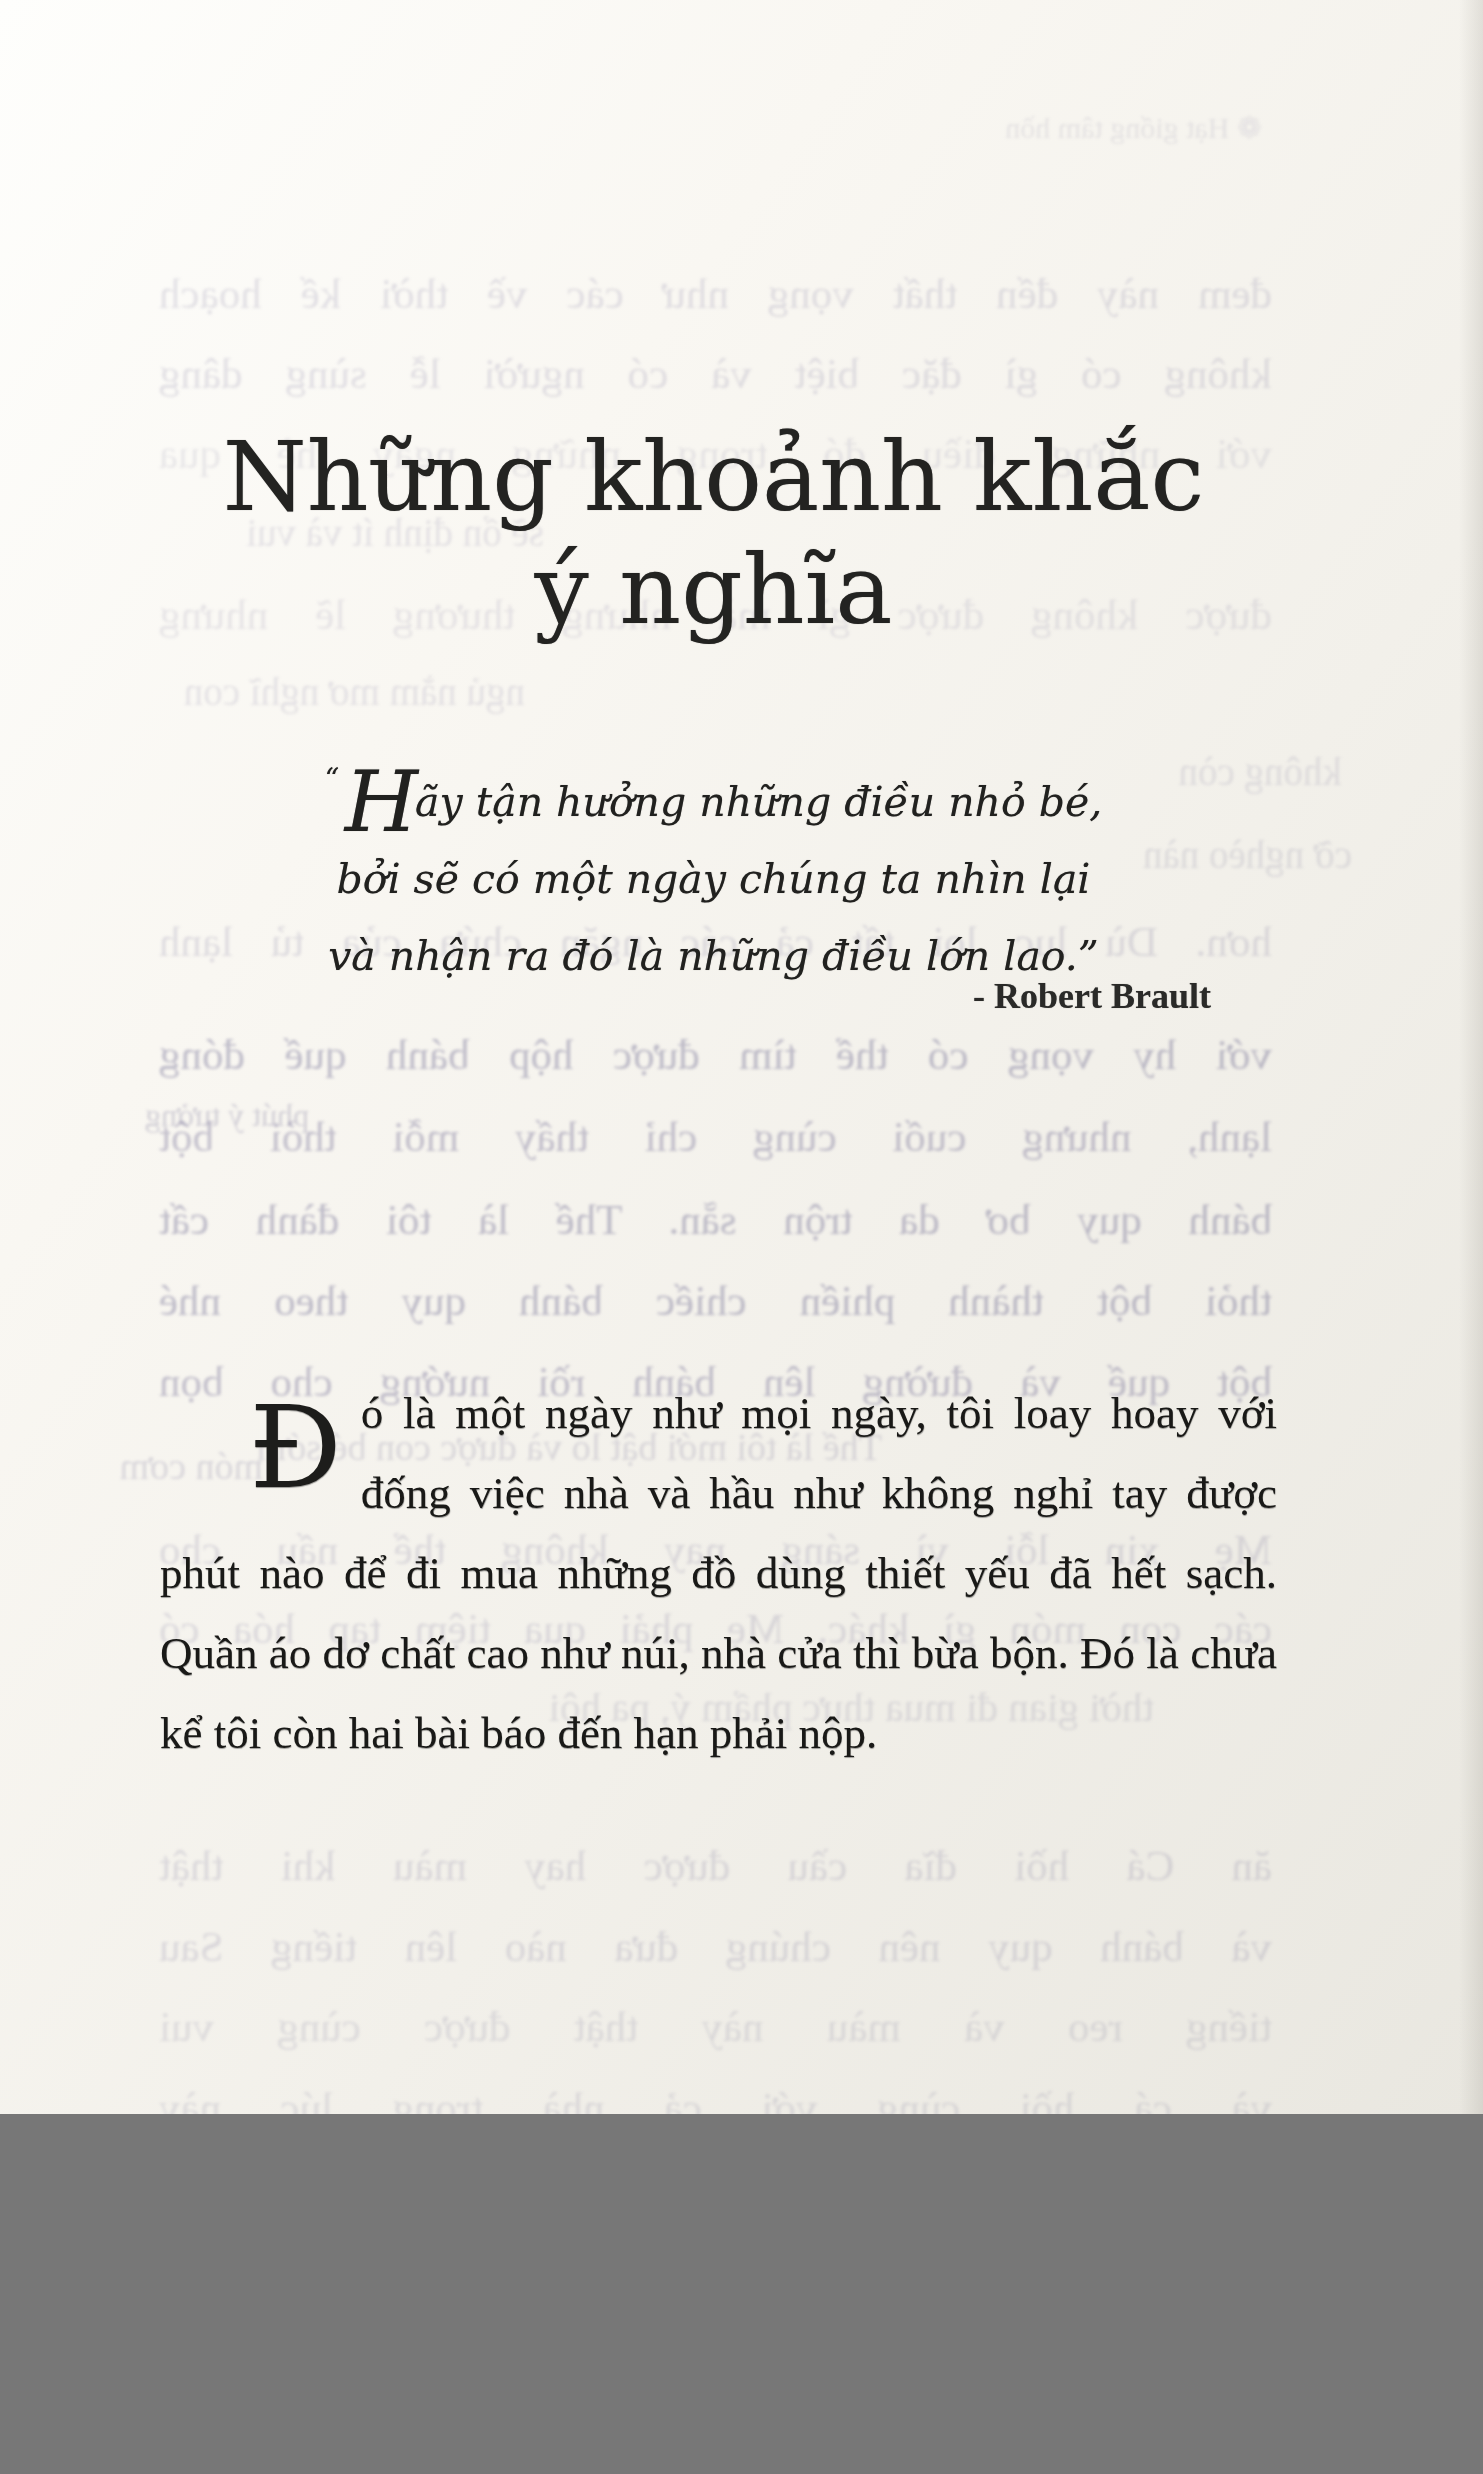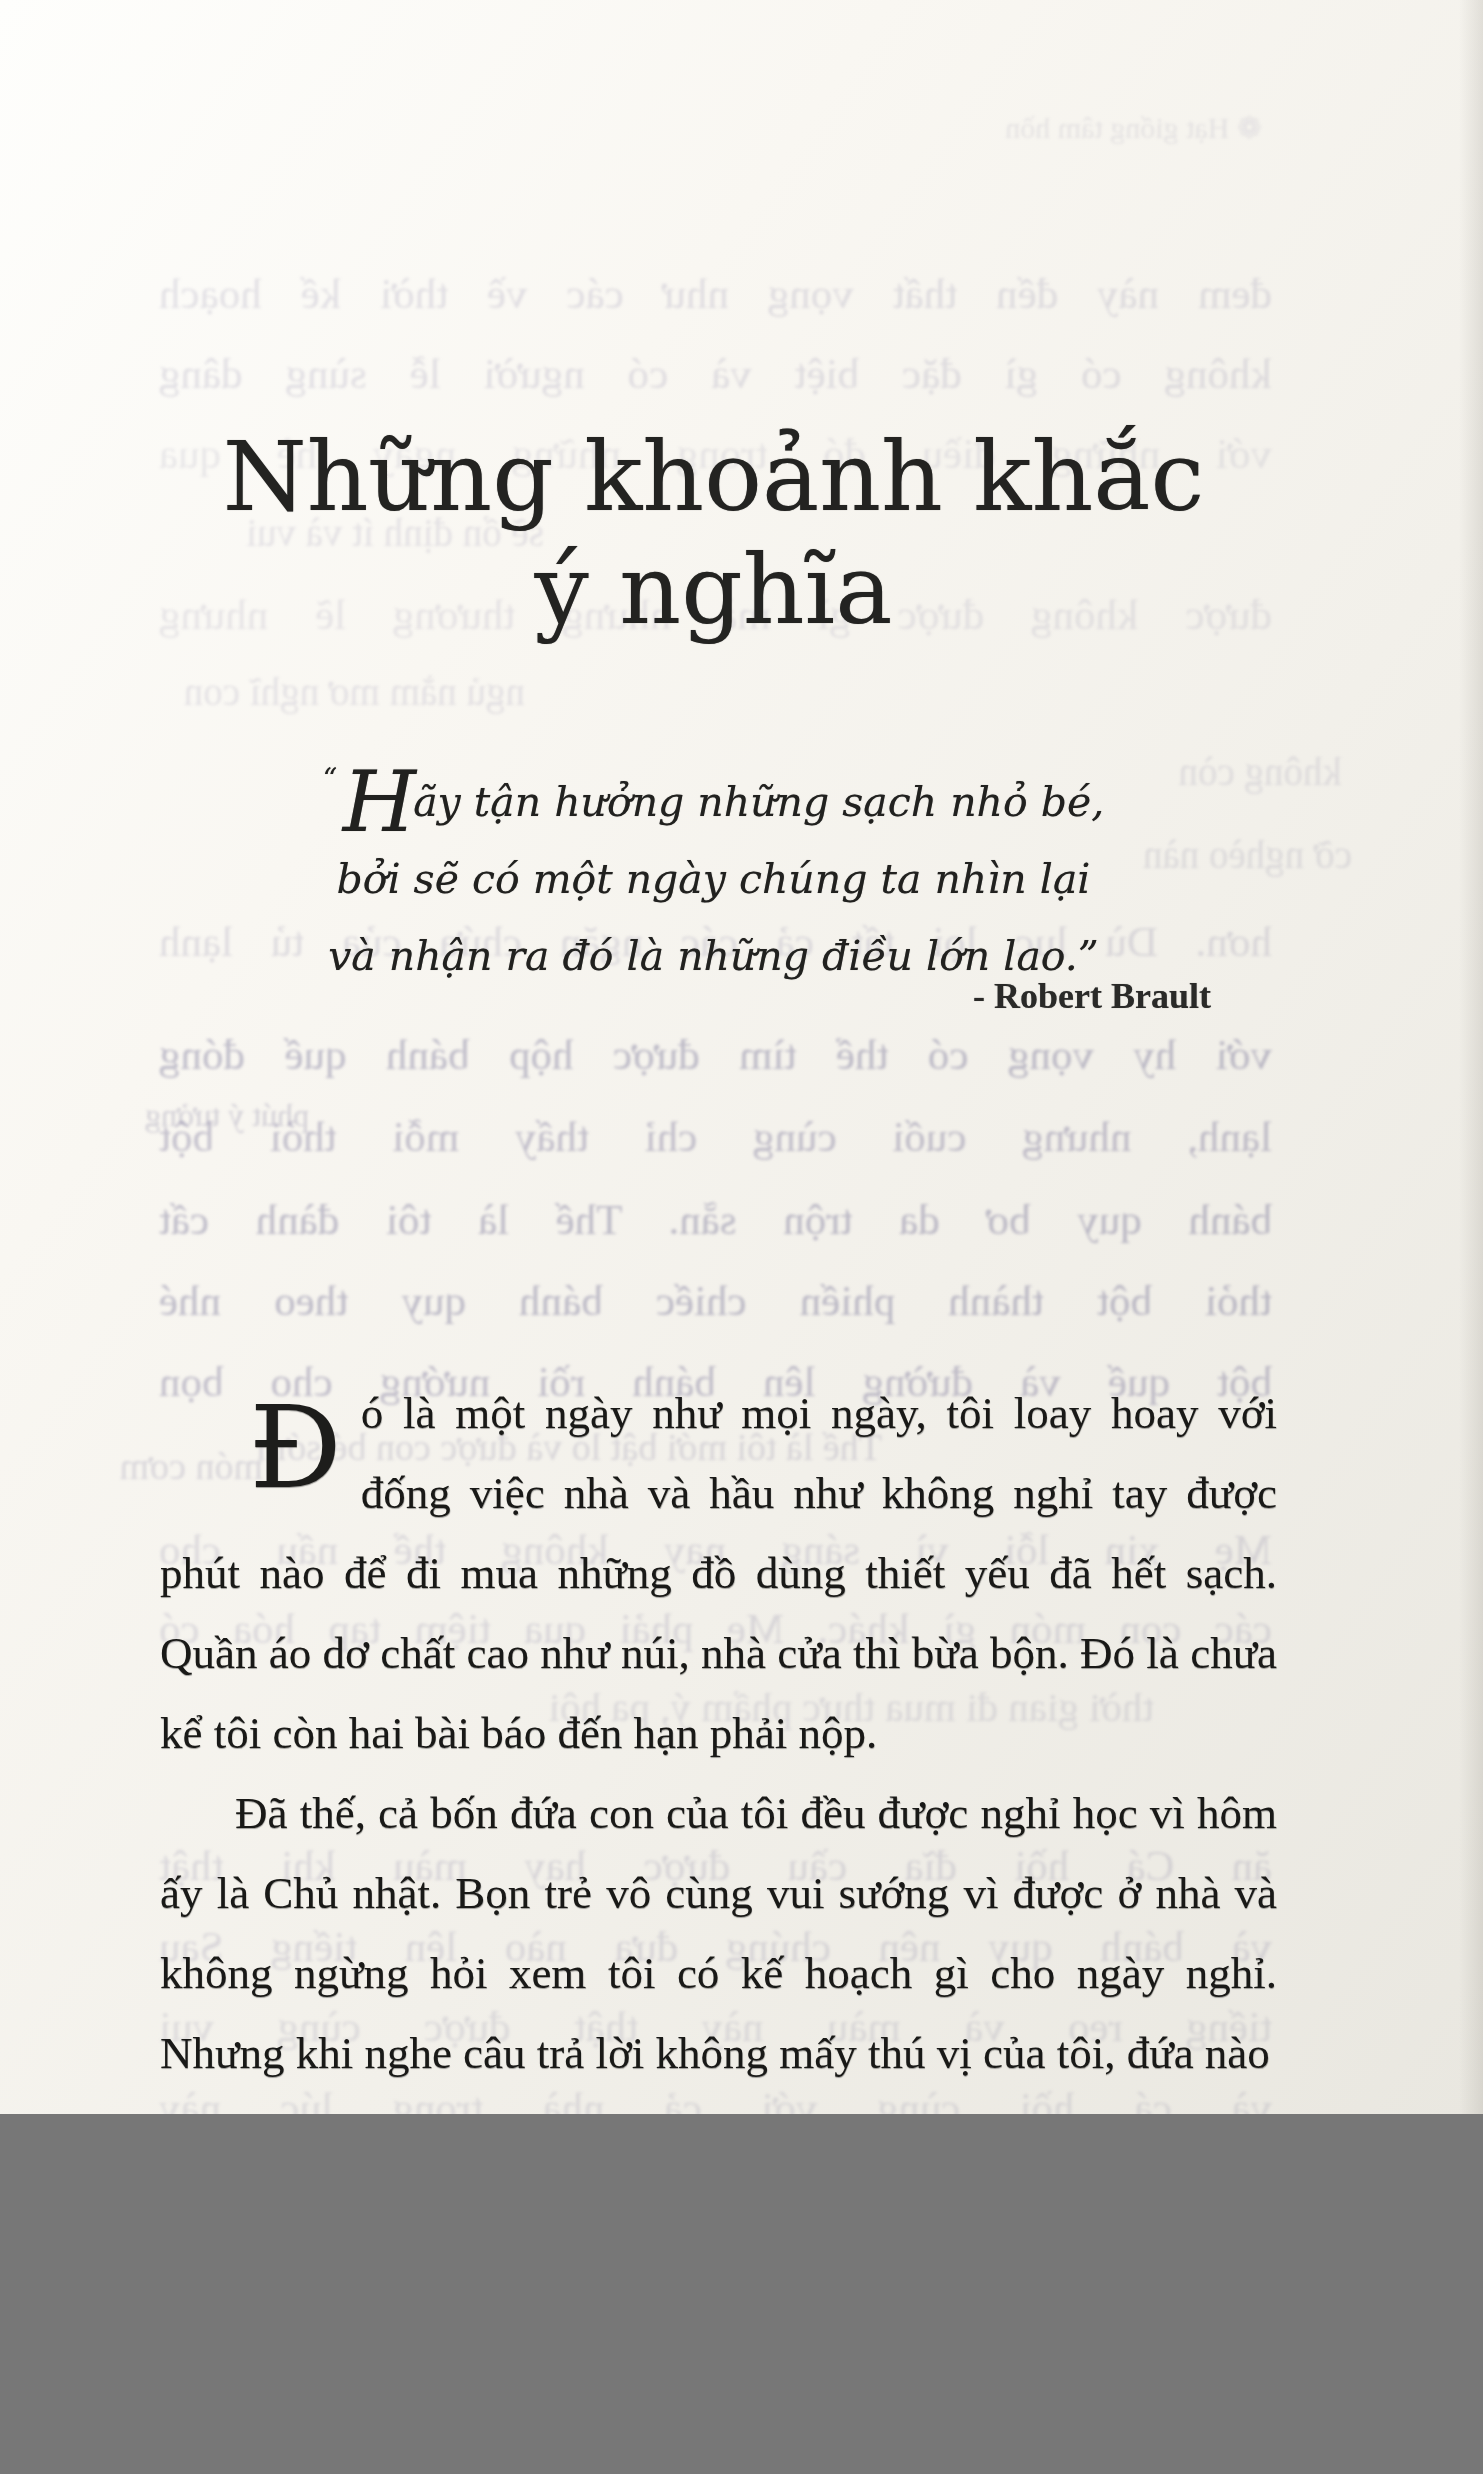--- a/index.html
+++ b/index.html
@@ -89,29 +89,28 @@
       <div class="bleed-line" style="top: 2165px; left: 211px; font-size: 41px; opacity: 0.13;">vậy cô bé còn muốn ăn gì, bé này thì còn</div>
       <div class="bleed-line" style="top: 2246px; left: 845px; font-size: 39px; opacity: 0.15;">được ngủ học mà</div>
     </div>
 
   <div class="title">
     <div>Những khoảnh khắc</div>
     <div>ý nghĩa</div>
   </div>
 
   <div class="quote">
-    <div><span class="q-open">“</span><span class="q-init">H</span><span>ãy tận hưởng những sạch nhỏ bé,</span></div>
+    <div><span class="q-open">“</span><span class="q-init">H</span><span>ãy tận hưởng những điều nhỏ bé,</span></div>
     <div>bởi sẽ có một ngày chúng ta nhìn lại</div>
     <div>và nhận ra đó là những điều lớn lao.”</div>
   </div>
 
   <div class="attrib">- Robert Brault</div>
 
   <div class="bodytext">
     <p><span class="dropcap">Đ</span><span>ó là một ngày như mọi ngày, tôi loay hoay với đống việc nhà và hầu như không nghỉ tay được phút nào để đi mua những đồ dùng thiết yếu đã hết sạch. Quần áo dơ chất cao như núi, nhà cửa thì bừa bộn. Đó là chưa kể tôi còn hai bài báo đến hạn phải nộp.</span></p>
-    <p class="para2">Đã thế, cả bốn đứa con của tôi đều được nghỉ học vì hôm ấy là Chủ nhật. Bọn trẻ vô cùng vui sướng vì được ở nhà và không ngừng hỏi xem tôi có kế hoạch gì cho ngày nghỉ. Nhưng khi nghe câu trả lời không mấy thú vị của tôi, đứa nào</p>
   </div>
 
   <div class="pagenum">7</div>
 
   <div class="edge-shade"></div>
 </div>
 
 
 </body></html>

